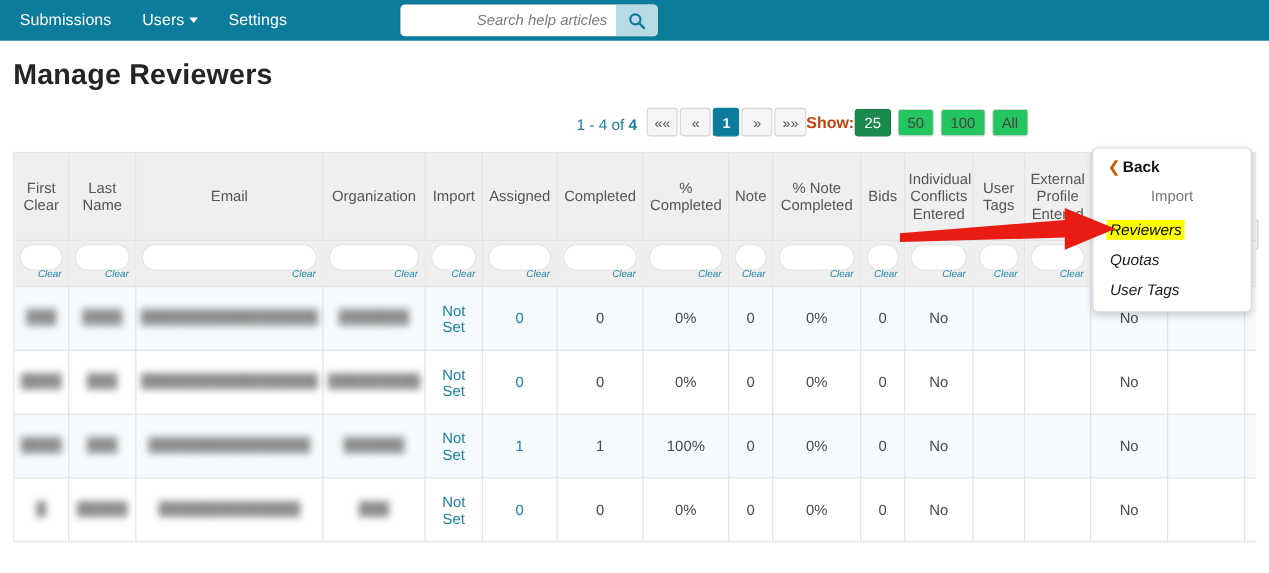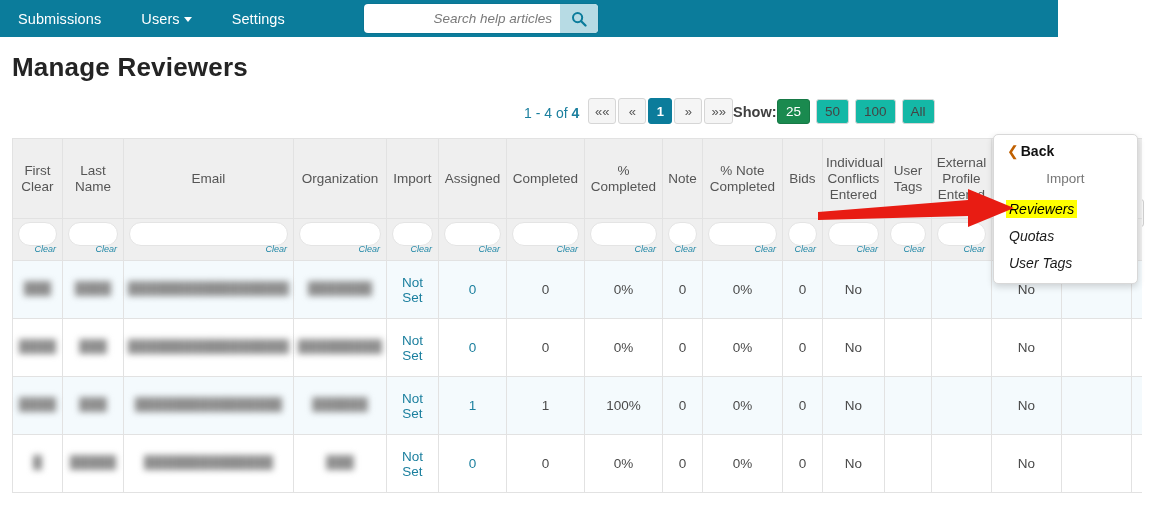--- a/index.html
+++ b/index.html
@@ -6,27 +6,27 @@
     margin: 0; padding: 0;
     width: 1154px; height: 521px;
     background: #ffffff;
     font-family: "Liberation Sans", sans-serif;
     overflow: hidden;
   }
   #page { position: relative; width: 1154px; height: 521px; overflow: hidden; }
 
   
   .topnav {
-    position: absolute; left: 0; top: 0; width: 1058px; height: 37px;
+    position: absolute; left: 0; top: 0; width: 1154px; height: 37px;
     background: #0b7c9b;
     display: flex; align-items: center;
   }
   .nav-link {
     color: #ffffff; font-size: 14.5px; padding: 0 0; margin-right: 28px;
-    white-space: nowrap; cursor: pointer; letter-spacing: .1px; margin-left: 12px;
+    white-space: nowrap; cursor: pointer; letter-spacing: .1px;
   }
   .nav-link:first-child { margin-left: 18px; }
   .caret-down {
     display: inline-block; width: 0; height: 0; margin-left: 4px;
     border-left: 4px solid transparent; border-right: 4px solid transparent;
     border-top: 5px solid #ffffff; vertical-align: middle;
   }
   .searchwrap {
     position: absolute; left: 364px; top: 4px; width: 234px; height: 29px;
     background: #ffffff; border-radius: 4px; display: flex; overflow: hidden;
@@ -65,26 +65,26 @@
   .pager { position: absolute; left: 588px; top: 0px; display: flex; }
   .pg {
     min-width: 28px; height: 26px; margin-right: 2px;
     background: #f5f5f5; border: 1px solid #d6d6d6; border-radius: 3px;
     color: #555; font-size: 13px; display: flex; align-items: center;
     justify-content: center; cursor: pointer; padding: 0 6px; box-sizing: border-box;
   }
   .pg.active { background: #0b7c9b; border-color: #0b7c9b; color: #fff; font-weight: bold; min-width: 24px; }
   .show-label {
     position: absolute; left: 733px; top: 6px; font-size: 14.5px;
-    font-weight: bold; color: #404040;
+    font-weight: bold; color: #c2410c;
   }
   .show-group { position: absolute; left: 777px; top: 1px; display: flex; }
   .sz {
     min-width: 30px; height: 25px; margin-right: 6px; padding: 0 8px;
-    background: #14b8a6; border: 1px solid #d6d6d6; border-radius: 3px;
+    background: #22c55e; border: 1px solid #d6d6d6; border-radius: 3px;
     color: #444; font-size: 13.5px; display: flex; align-items: center;
     justify-content: center; cursor: pointer; box-sizing: border-box;
   }
   .sz.active { background: #1a8a4f; border-color: #177946; color: #fff; }
   .btn-plain {
     position: absolute; height: 28px; background: #f7f7f7;
     border: 1px solid #cfcfcf; border-radius: 3px; color: #333;
     font-size: 14px; display: flex; align-items: center; justify-content: center;
     padding: 0 12px; cursor: pointer; box-sizing: border-box;
   }

